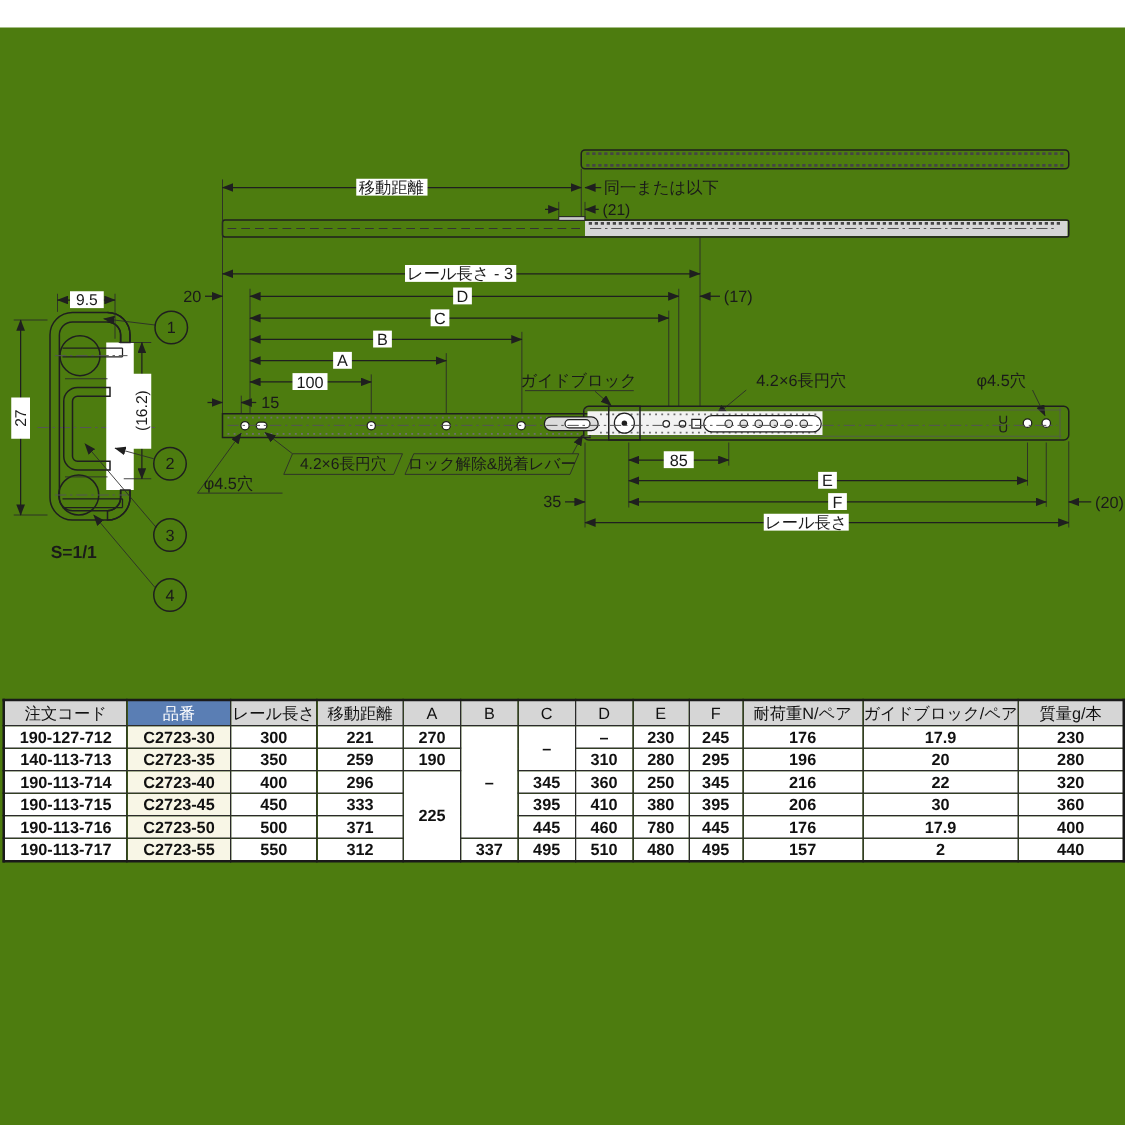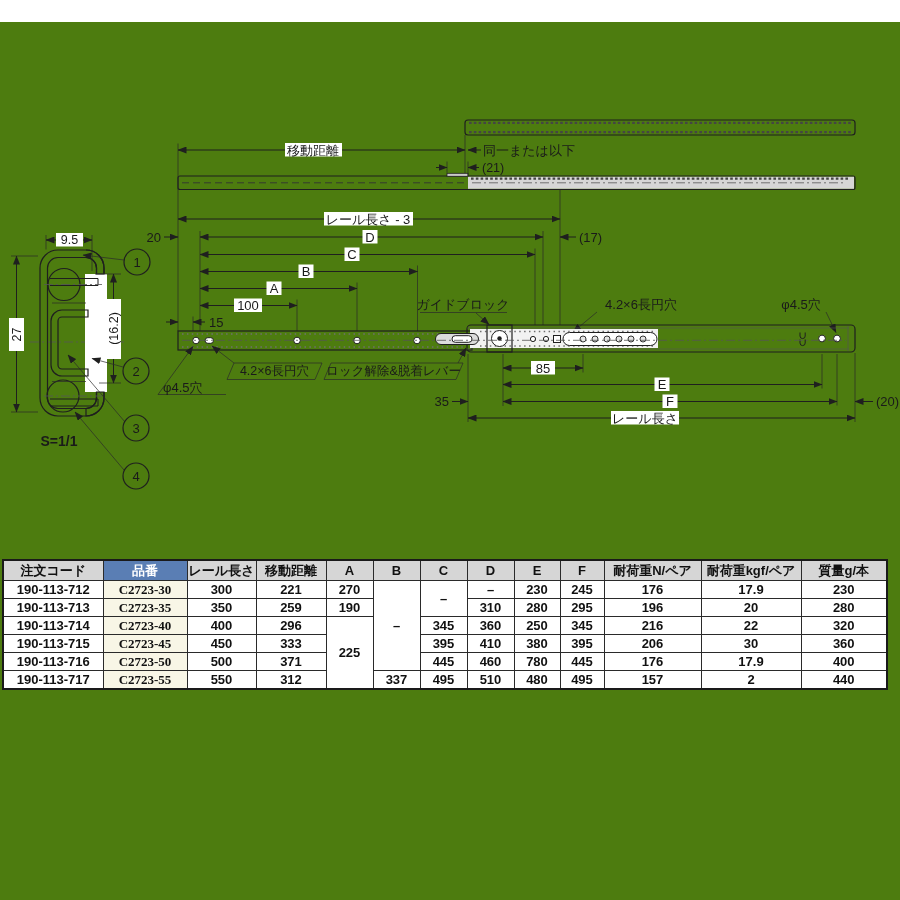--- a/index.html
+++ b/index.html
@@ -14,24 +14,24 @@
   svg .knurl{stroke:#454545;stroke-width:2.2;fill:none;stroke-dasharray:2.6 2.2;}
   svg .dots{stroke:#6f6f6f;stroke-width:1.4;fill:none;stroke-dasharray:1.5 3.4;}
   svg .hole{fill:#fff;stroke:#1f1f1f;stroke-width:1;}
   svg .wbg{fill:#fff;}
   svg .edge{stroke:#1f1f1f;stroke-width:1.2;fill:none;}
   
   #spec{position:absolute;left:2px;top:537px;border-collapse:collapse;table-layout:fixed;
         border:2px solid #1a1a1a;font-size:13px;font-weight:600;color:#111;}
   #spec th,#spec td{border:1px solid #2a2a2a;text-align:center;padding:0;line-height:1;
         overflow:hidden;white-space:nowrap;}
-  #spec th{background:#d6d6d6;height:19px;font-weight:700;}
+  #spec th{background:#d6d6d6;height:19px;font-weight:400;}
   #spec th.part{background:#5a7eb4;color:#fff;}
   #spec td{height:17px;background:#fff;}
-  #spec td.part{background:#f8f6e6;font-family:Liberation Serif, serif;}
+  #spec td.part{background:#f8f6e6;}
 </style>
 </head>
 <body>
 
 <div id="page">
 
 <svg width="900" height="535" viewBox="0 0 900 535">
   <defs>
     <marker id="ar" markerWidth="9" markerHeight="7" refX="8.5" refY="3.5" orient="auto-start-reverse" markerUnits="userSpaceOnUse">
       <path d="M0,0 L9,3.5 L0,7 Z" fill="#1f1f1f"></path>
@@ -288,42 +288,42 @@
       <th class="part">品番</th>
       <th>レール長さ</th>
       <th>移動距離</th>
       <th>A</th>
       <th>B</th>
       <th>C</th>
       <th>D</th>
       <th>E</th>
       <th>F</th>
       <th>耐荷重N/ペア</th>
-      <th>耐荷重kgf/ペア</th>
+      <th>ガイドブロック/ペア</th>
       <th>質量g/本</th>
     </tr>
   </thead>
   <tbody>
     <tr>
-      <td>190-113-712</td>
+      <td>190-127-712</td>
       <td class="part">C2723-30</td>
       <td>300</td>
       <td>221</td>
       <td>270</td>
       <td rowspan="5">–</td>
       <td rowspan="2">–</td>
       <td>–</td>
       <td>230</td>
       <td>245</td>
       <td>176</td>
       <td>17.9</td>
       <td>230</td>
     </tr>
     <tr>
-      <td>190-113-713</td>
+      <td>140-113-713</td>
       <td class="part">C2723-35</td>
       <td>350</td>
       <td>259</td>
       <td>190</td>
       <td>310</td>
       <td>280</td>
       <td>295</td>
       <td>196</td>
       <td>20</td>
       <td>280</td>

